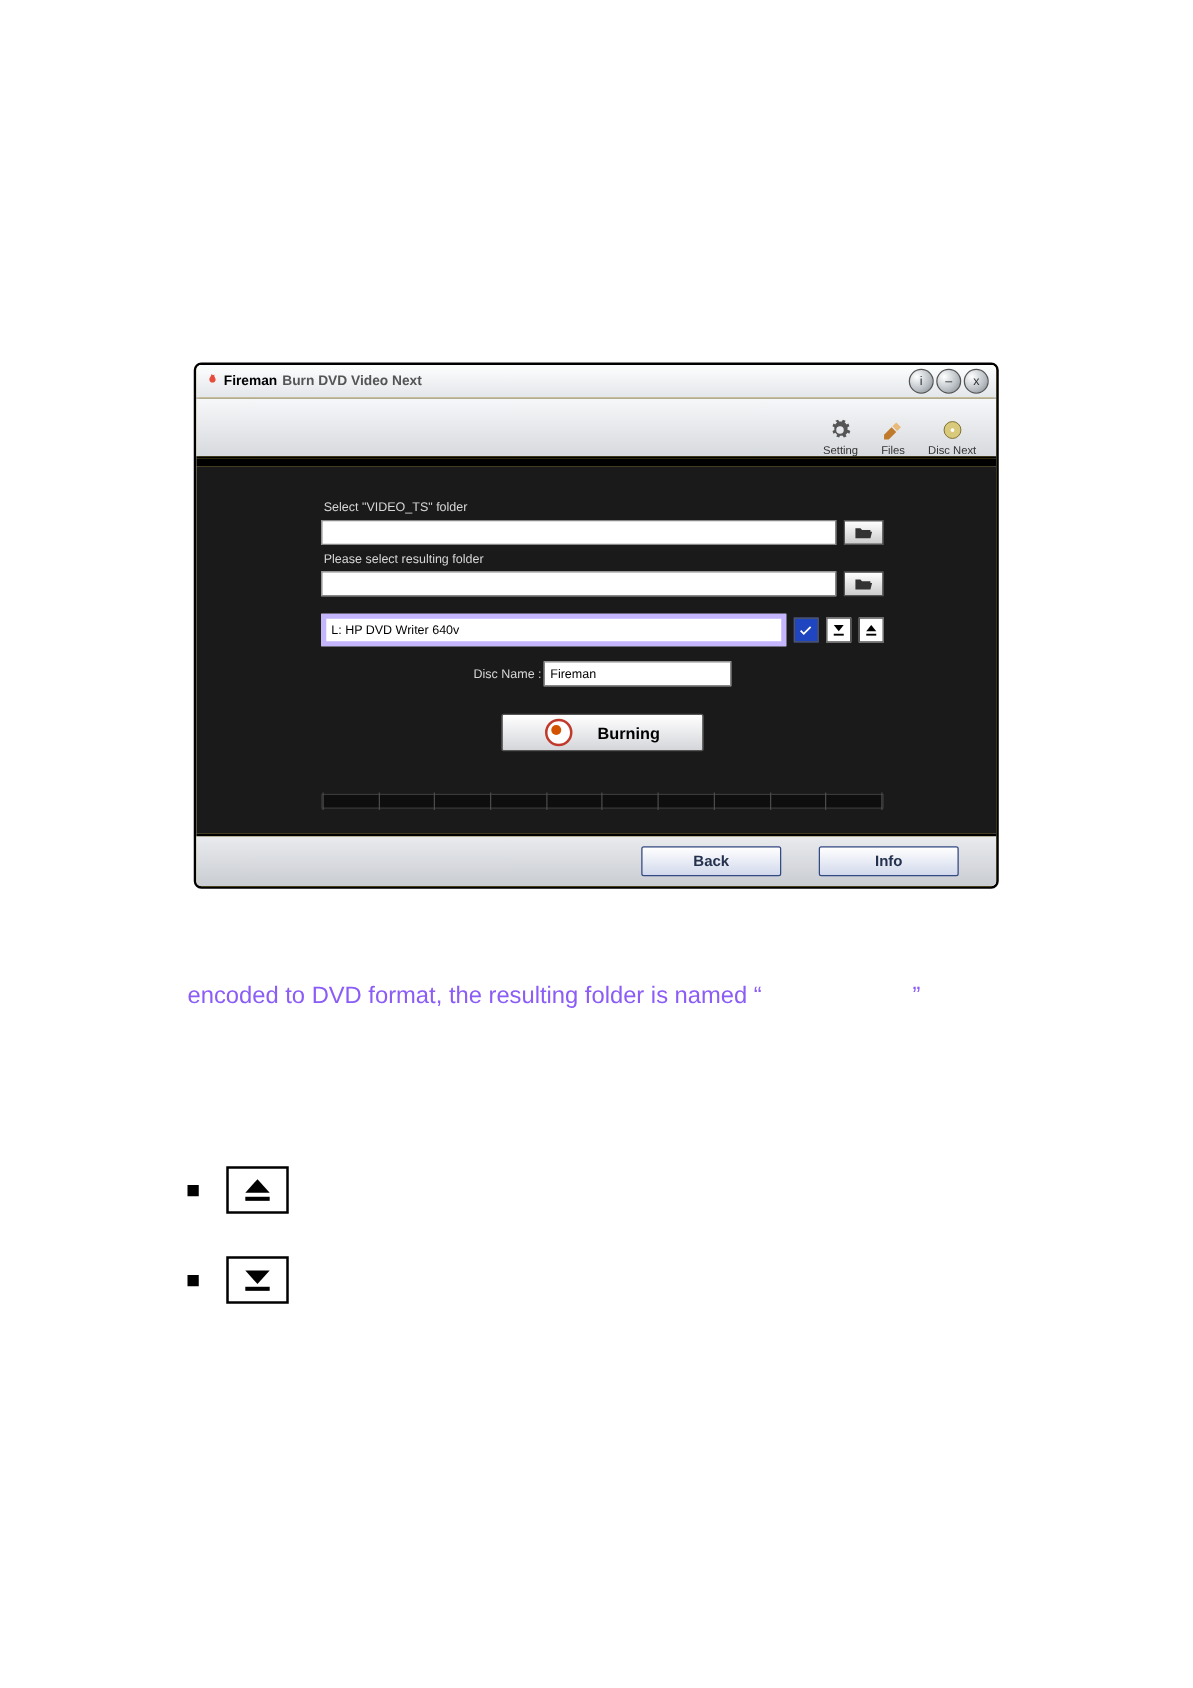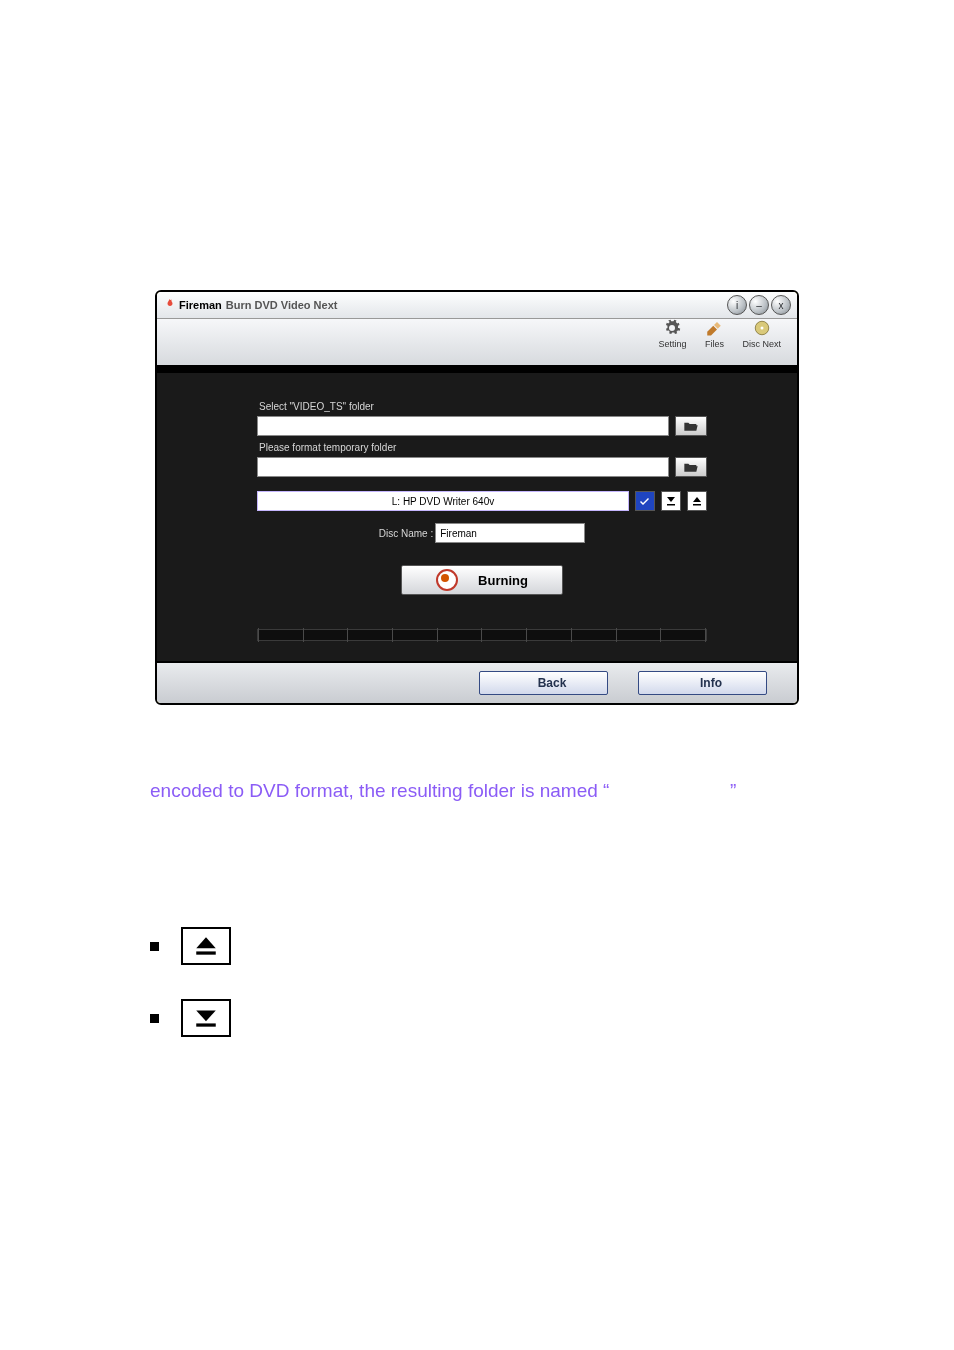--- a/index.html
+++ b/index.html
@@ -65,21 +65,21 @@
     align-items: center;
     justify-content: center;
     font-size: 10px;
     color: #2c2f33;
   }
   .toolbar {
     height: 46px;
     background: linear-gradient(#f6f7f9,#d7dade);
     border-bottom: 2px solid #000;
     display: flex;
-    align-items: flex-start;
+    align-items: flex-end;
     justify-content: flex-end;
     padding: 0 16px;
     gap: 16px;
   }
   .tool-item {
     display: flex;
     flex-direction: column;
     align-items: center;
     gap: 2px;
     font-size: 9px;
@@ -133,29 +133,28 @@
     justify-content: center;
     font-size: 12px;
     color: #333;
   }
   .select-row {
     margin-top: 14px;
   }
   .select-box {
     height: 18px;
     background: #fff;
-    border: 1px solid #c4b5fd;
+    border: 4px solid #c4b5fd;
     flex: 1;
     min-width: 0;
     font-size: 10px;
     padding: 0 4px;
     color: #000;
     display: flex;
     align-items: center;
-    justify-content: center;
   }
   .tiny-btn {
     width: 18px;
     height: 18px;
     border: 1px solid #555;
     display: flex;
     align-items: center;
     justify-content: center;
     font-size: 10px;
   }
@@ -245,21 +244,20 @@
     height: 22px;
     border: 1px solid #344a83;
     background: linear-gradient(#ffffff,#d2d9ec);
     border-radius: 2px;
     display:flex;
     align-items:center;
     justify-content:center;
     font-weight:bold;
     color:#24324e;
     font-size: 12px;
-    padding-left: 17px;
   }
   .below-text {
     margin: 70px 0 0 70px;
     width: 760px;
     color:#8b5cf6;
     font-size: 19px;
     line-height: 1.7;
   }
   .bullet-list {
     margin: 120px 0 0 70px;
@@ -346,21 +344,21 @@
         <div class="field-label">Select "VIDEO_TS" folder</div>
         <div class="row">
           <input class="textbox" value="" style="">
           <div class="folder-btn">
             <svg width="16" height="12" viewBox="0 0 24 18">
                 <path fill="#333" d="M2 4h6l2 2h10v2H4l-2 8V4zM4 8h18l-2 8H2l2-8z"></path>
               </svg>
           </div>
         </div>
 
-        <div class="field-label">Please format temporary folder</div>
+        <div class="field-label">Please select resulting folder</div>
         <div class="row">
           <input class="textbox" value="" style="">
           <div class="folder-btn">
             <svg width="16" height="12" viewBox="0 0 24 18">
                 <path fill="#333" d="M2 4h6l2 2h10v2H4l-2 8V4zM4 8h18l-2 8H2l2-8z"></path>
               </svg>
           </div>
         </div>
 
         <div class="row select-row">

